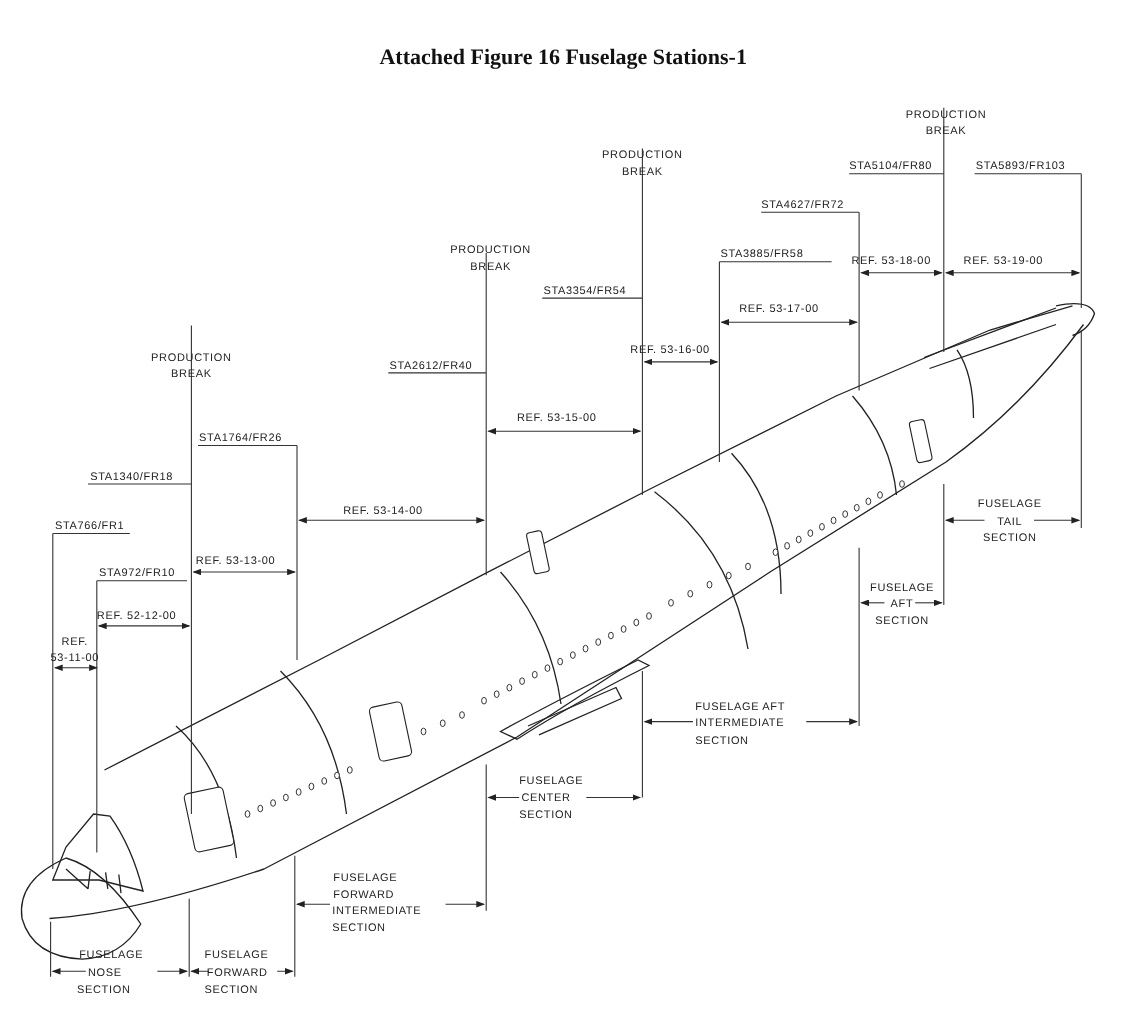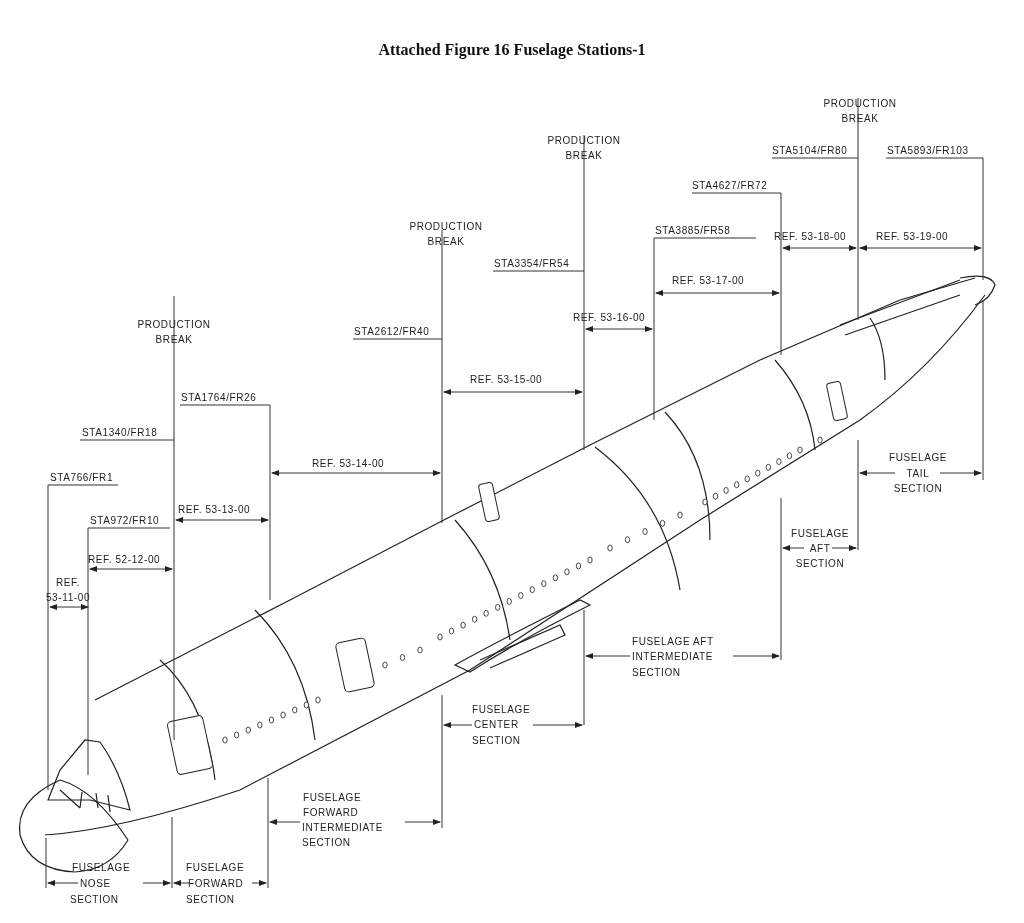--- a/index.html
+++ b/index.html
@@ -1,19 +1,19 @@
 <!DOCTYPE html>
 <html><head>
 <meta charset="utf-8">
 <style>
   html, body { margin: 0; padding: 0; background: #ffffff; }
   body { width: 1024px; height: 923px; position: relative; overflow: hidden; }
   .fig-title {
     position: absolute; left: 0; top: 41px; width: 1024px; text-align: center;
-    font-family: "Liberation Serif", serif; font-weight: bold; font-size: 16px; color: #111;
+    font-family: "Liberation Serif", serif; font-weight: bold; font-size: 20px; color: #111;
   }
   svg { position: absolute; left: 0; top: 0; }
   .lbl { font-family: "Liberation Sans", sans-serif; font-size: 10px; fill: #222; letter-spacing: 0.6px; }
   .ln { stroke: #333; stroke-width: 1; fill: none; }
   .body { stroke: #222; stroke-width: 1.2; fill: none; }
   .win { stroke: #222; stroke-width: 1; fill: #fff; }
 </style>
 </head>
 <body>
 

